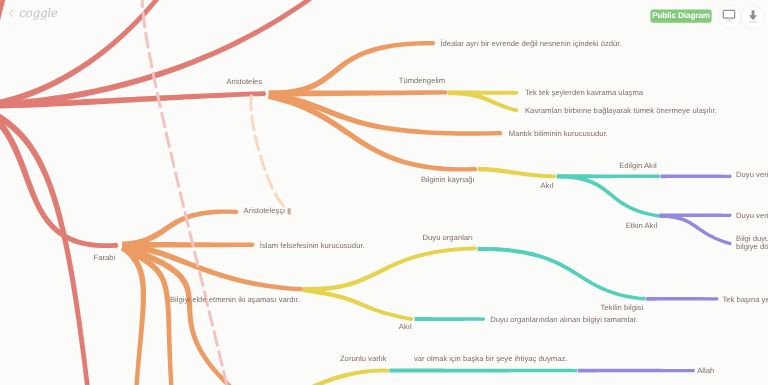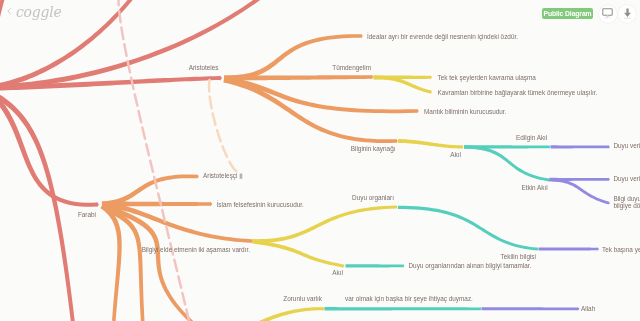--- a/index.html
+++ b/index.html
@@ -5,21 +5,21 @@
 <style>
   html,body{margin:0;padding:0;}
   body{width:640px;height:321px;overflow:hidden;
        font-family:"Liberation Sans",sans-serif;
        -webkit-font-smoothing:antialiased;}
   #stage{position:relative;width:640px;height:321px;overflow:hidden;background:#FBFBFA;}
   svg#canvas{position:absolute;left:0;top:0;width:640px;height:321px;display:block;}
   svg#canvas text{font-family:"Liberation Sans",sans-serif;font-size:6.4px;fill:#7E6E66;}
   
   #brand{position:absolute;left:16px;top:8px;font-family:"DejaVu Serif",serif;
-         font-style:italic;font-size:14px;line-height:8.4px;color:#C6C3C0;letter-spacing:-0.25px;}
+         font-style:italic;font-size:10px;line-height:8.4px;color:#C6C3C0;letter-spacing:-0.25px;}
   #backchev{position:absolute;left:6.6px;top:8.4px;width:4.2px;height:6.2px;}
   #badge{position:absolute;left:542px;top:8px;height:11px;line-height:11px;
          background:#82C97C;color:#FFFFFF;font-size:6.8px;font-weight:bold;
          padding:0 0;width:51px;text-align:center;white-space:nowrap;overflow:hidden;border-radius:2px;letter-spacing:-0.1px;}
   .rbtn{position:absolute;top:4.7px;width:18px;height:18px;border-radius:50%;
         background:#FFFFFF;box-shadow:0 0 0 0.8px rgba(0,0,0,0.04);}
   #btn-present{left:598.6px;}
   #btn-download{left:618.3px;}
   .rbtn svg{position:absolute;left:2.5px;top:2.5px;}
 </style>

